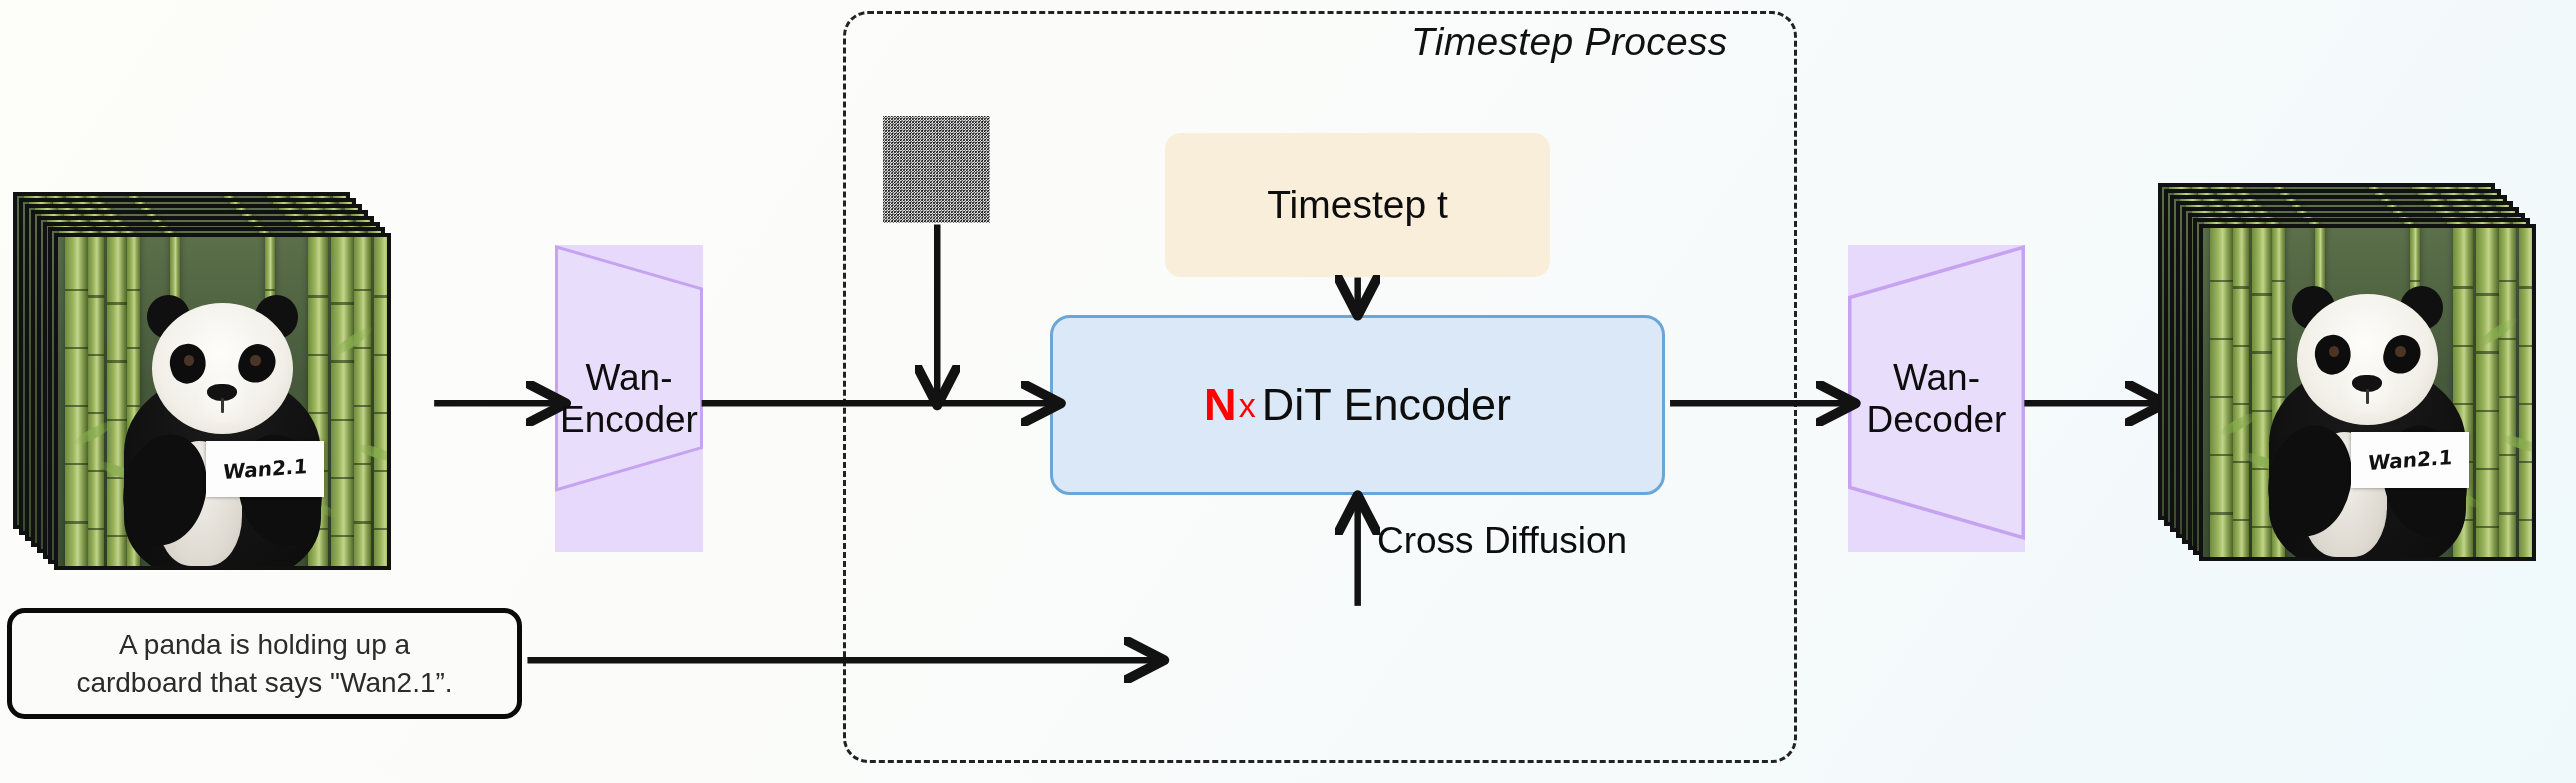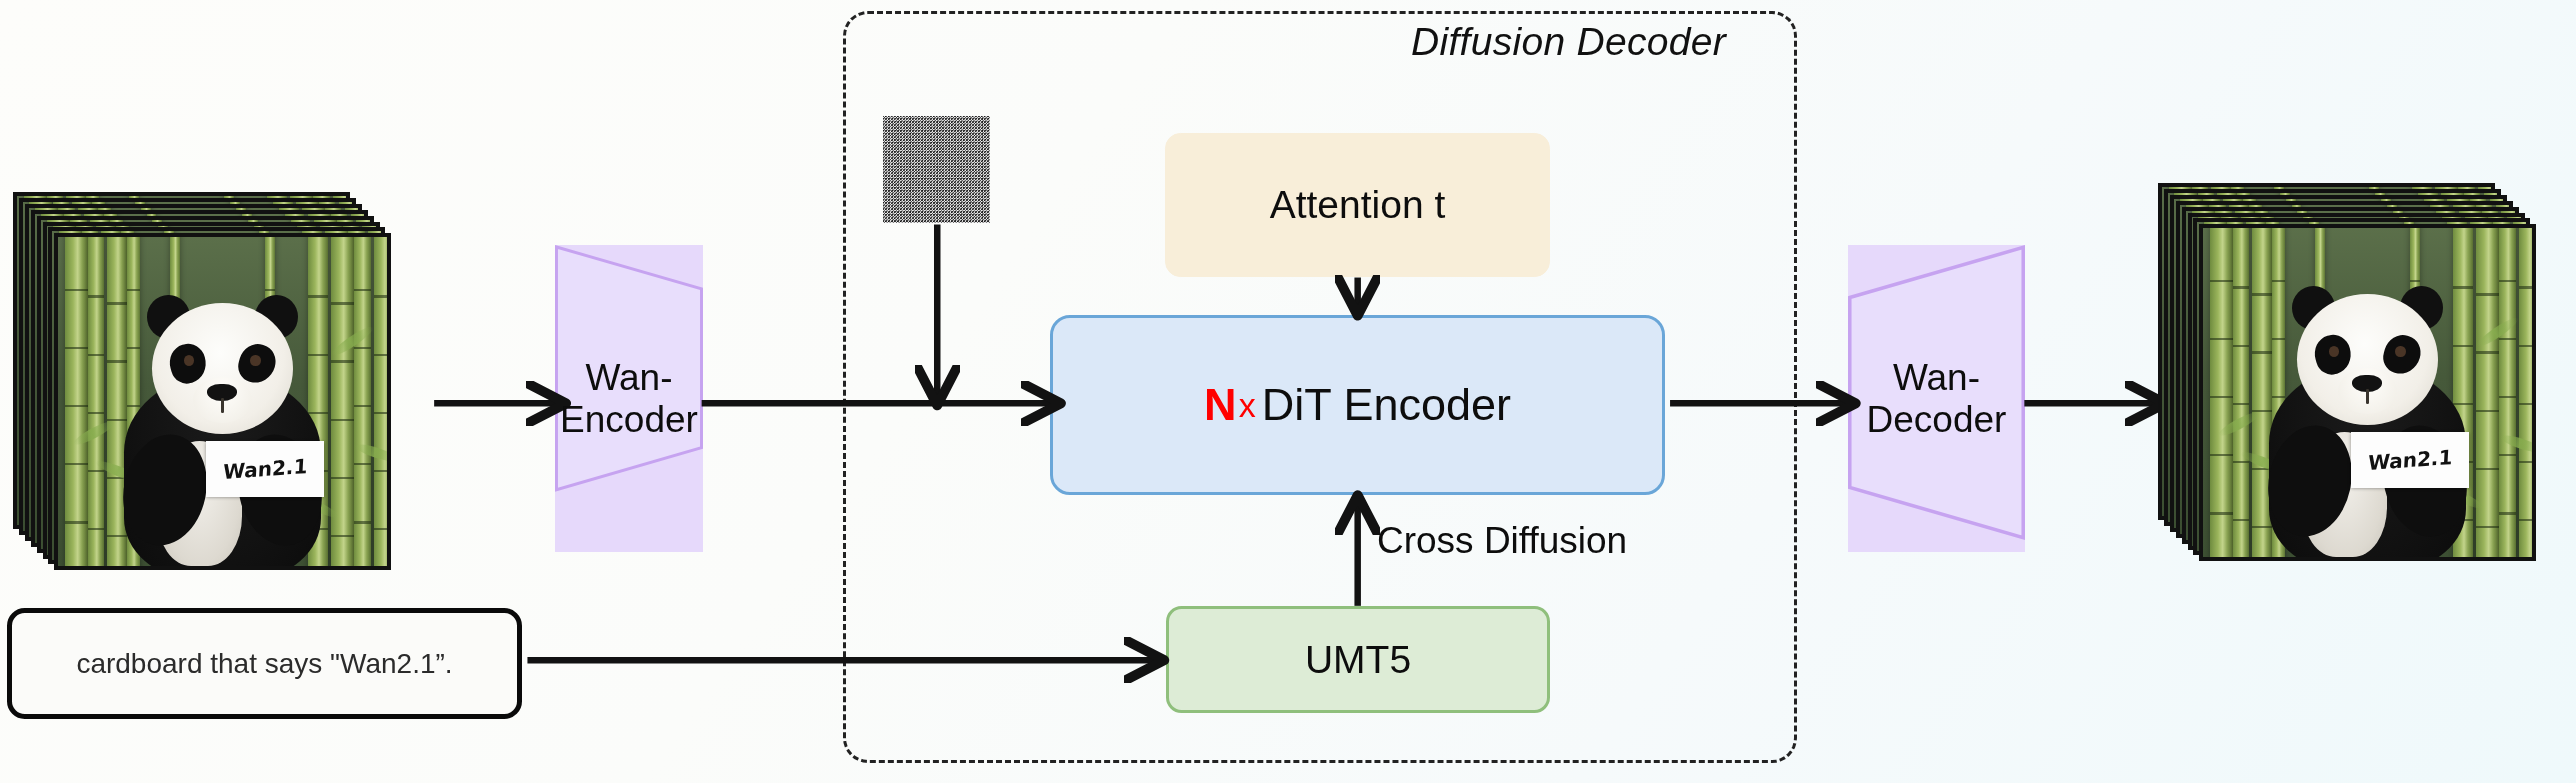--- a/index.html
+++ b/index.html
@@ -250,21 +250,21 @@
     color: #0d0d0d;
     white-space: nowrap;
   }
 </style>
 </head>
 <body>
 
 <div id="stage">
 
   <div class="abs diffusion-region"></div>
-  <div class="abs diffusion-region-label">Diffusion Decoder</div>
+  <div class="abs diffusion-region-label">Timestep Process</div>
 
   <div class="abs stack" id="stack-in" style="left: 13px; top: 192px; width: 425px; height: 425px;">
       <div class="frame" style="left: 0px; top: 0px; z-index: 1;">
         <div class="panda-art">
           <div class="bg-forest">
             <div class="bamboo" style="left: 2%; width: 7%;">
               <div style="position: absolute; left: 0px; right: 0px; top: 17%; height: 2.4px; background: rgba(35, 50, 22, 0.6);"></div>
               <div style="position: absolute; left: 0px; right: 0px; top: 34%; height: 2.4px; background: rgba(35, 50, 22, 0.6);"></div>
               <div style="position: absolute; left: 0px; right: 0px; top: 51%; height: 2.4px; background: rgba(35, 50, 22, 0.6);"></div>
               <div style="position: absolute; left: 0px; right: 0px; top: 68%; height: 2.4px; background: rgba(35, 50, 22, 0.6);"></div>
@@ -1058,35 +1058,33 @@
     <svg class="trap-border" viewBox="0 0 300 500" preserveAspectRatio="none">
       <polygon points="3,4 297,89 297,411 3,496" fill="#e8defc" stroke="#c6a3f0" stroke-width="6"></polygon>
     </svg>
     <div class="trap-label">Wan-
 Encoder</div>
   </div>
 
   <div class="abs noise"></div>
 
   <div class="abs rbox box-timestep">
-    <span>Attention t</span>
+    <span>Timestep t</span>
   </div>
 
   <div class="abs rbox box-dit">
     <span class="n">N</span>
     <span class="mult">x</span>
     <span>DiT Encoder</span>
   </div>
 
-  <div class="abs rbox box-umt5">
-    <span>UMT5</span>
-  </div>
 
   <div class="abs rbox box-prompt">
     <div>
+      <div>A panda is holding up a</div>
       <div>cardboard that says "Wan2.1”.</div>
     </div>
   </div>
 
   <div class="abs trap" id="decoder" style="left: 1848px; top: 245px; width: 177px; height: 307px;">
     <svg class="trap-border" viewBox="0 0 300 500" preserveAspectRatio="none">
       <polygon points="3,89 297,4 297,496 3,411" fill="#e8defc" stroke="#c6a3f0" stroke-width="6"></polygon>
     </svg>
     <div class="trap-label">Wan-
 Decoder</div>

